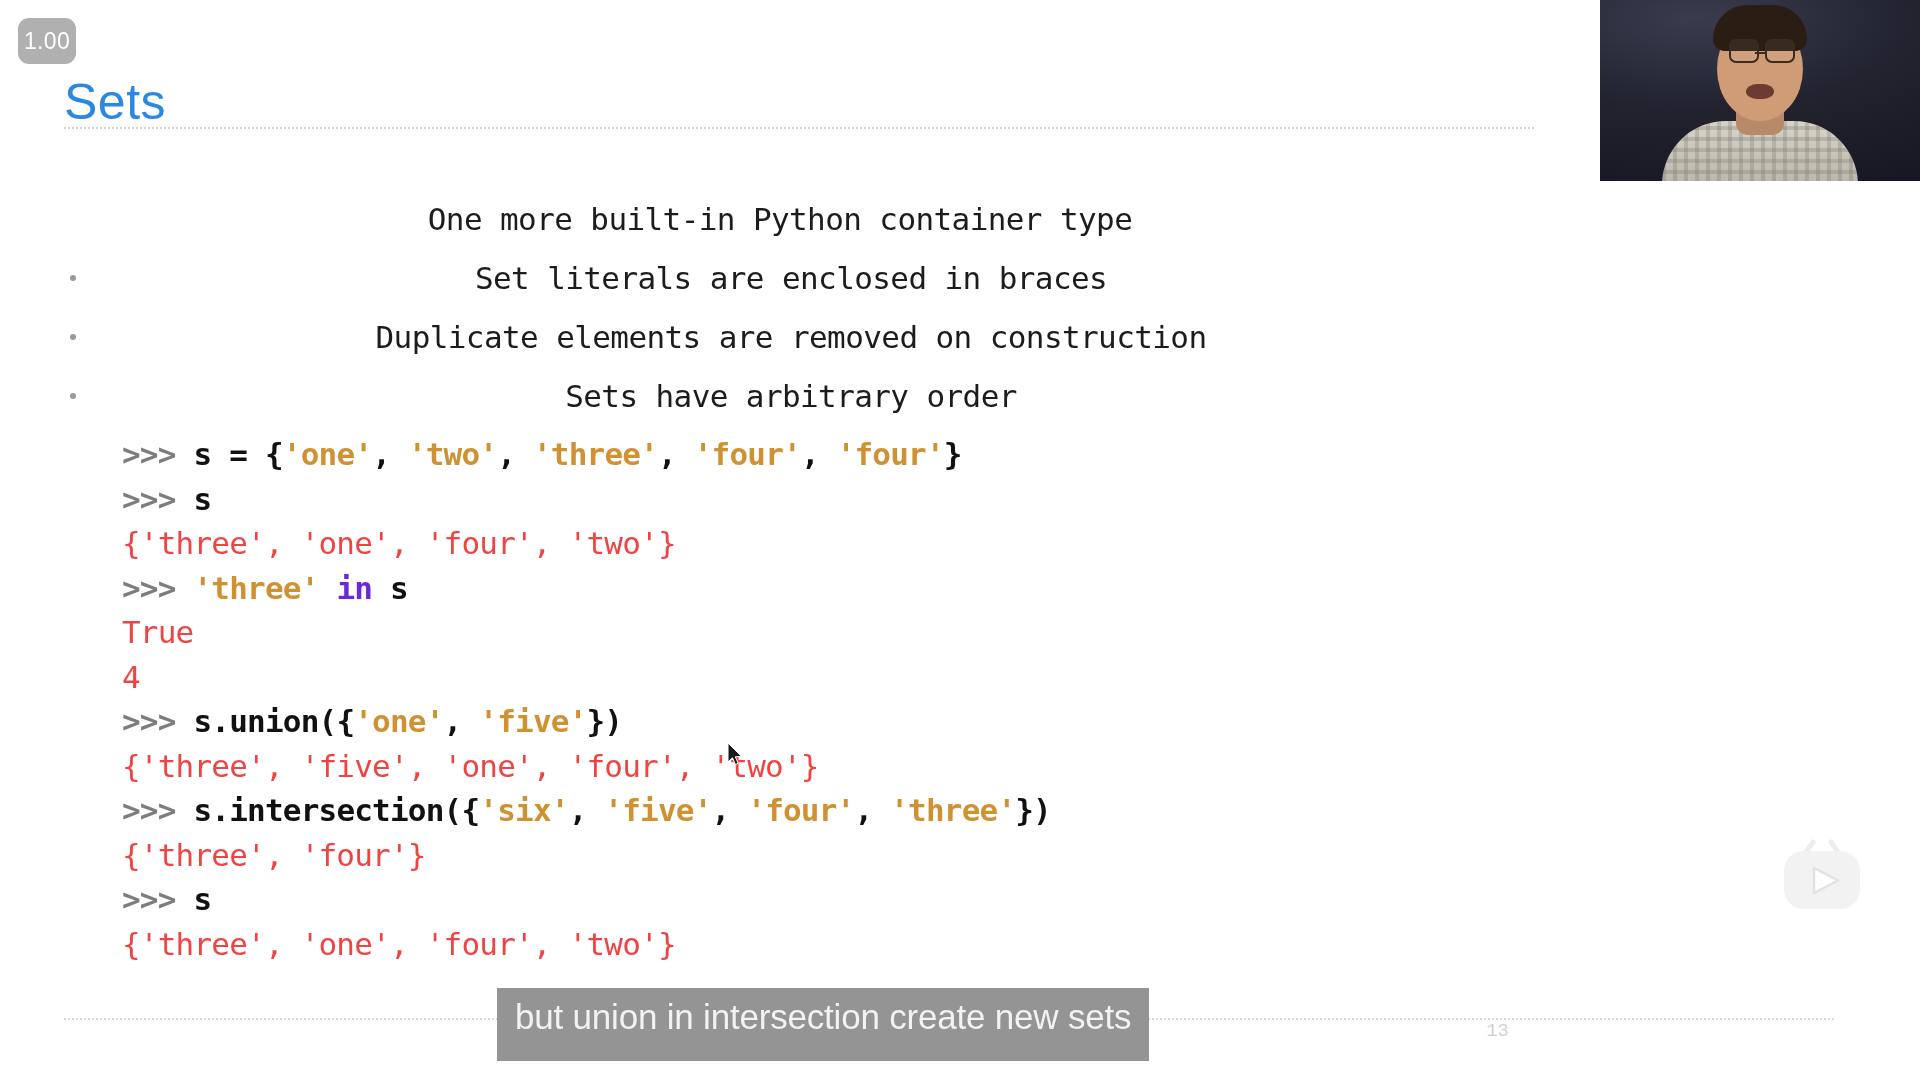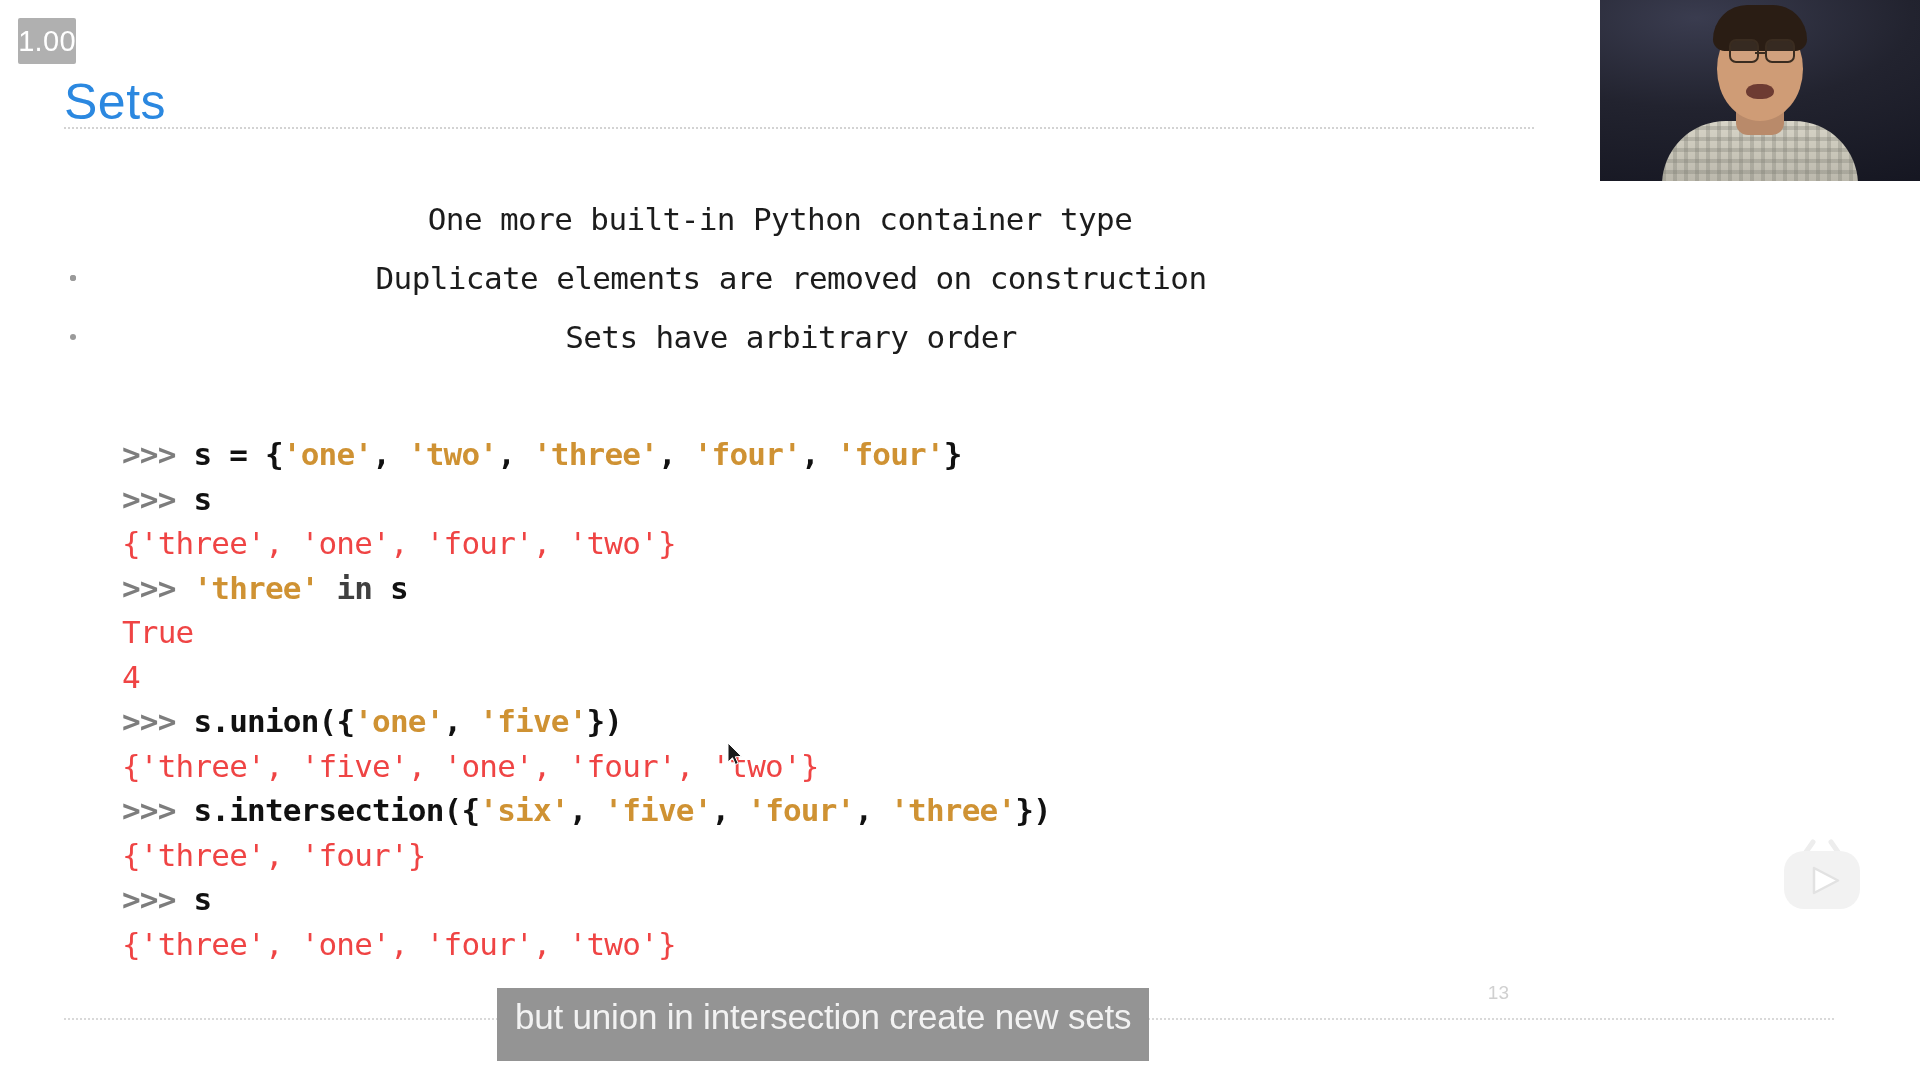--- a/index.html
+++ b/index.html
@@ -16,23 +16,23 @@
   }
 
   
   #rate-badge {
     position: absolute;
     left: 18px;
     top: 18px;
     width: 58px;
     height: 46px;
     background: #b0b0b0;
-    border-radius: 2px;
+    border-radius: 11px;
     color: #ffffff;
-    font-size: 29px;
+    font-size: 23px;
     display: flex;
     align-items: center;
     justify-content: center;
     letter-spacing: 0.3px;
     z-index: 40;
   }
 
   
   #slide {
     position: absolute;
@@ -68,24 +68,24 @@
     left: 64px;
     top: 1018px;
     width: 1770px;
     height: 0;
     border-top: 2px dotted #d9d9d9;
   }
 
   #page-number {
     position: absolute;
     right: 48px;
-    top: 982px;
+    top: 1020px;
     font-size: 19px;
     color: #d0d0d0;
-    font-family: Liberation Sans, sans-serif;
+    font-family: Liberation Mono, monospace;
   }
 
   
   #body-block {
     position: absolute;
     left: 70px;
     top: 190px;
     width: 1420px;
   }
 
@@ -122,21 +122,21 @@
     font-family: "DejaVu Sans Mono", monospace;
     font-size: 31px;
     line-height: 44.5px;
     white-space: pre;
     letter-spacing: -0.8px;
   }
   .tok-prompt  { color: #7d7d7d; font-weight: bold; }
   .tok-name    { color: #111111; font-weight: bold; }
   .tok-punct   { color: #111111; font-weight: bold; }
   .tok-str     { color: #cf9233; font-weight: bold; }
-  .tok-kw      { color: #404040; font-weight: bold; }
+  .tok-kw      { color: #6d28d9; font-weight: bold; }
   .tok-builtin { color: #9e9e9e; font-weight: normal; }
   .tok-out     { color: #ef4444; font-weight: normal; }
 
   
   #mouse-cursor {
     position: absolute;
     left: 727px;
     top: 742px;
     width: 18px;
     height: 26px;
@@ -273,21 +273,21 @@
 </head>
 <body>
 
 <div id="slide">
 
   <div id="slide-title">Sets</div>
   <div id="title-rule"></div>
 
   <div id="body-block">
       <div class="body-line"><span>One more built-in Python container type</span></div>
-      <div class="body-line bulleted"><span class="bullet-dot"></span></div>
+      <div class="body-line bulleted"><span class="bullet-dot"></span><span>Set literals are enclosed in braces</span></div>
       <div class="body-line bulleted"><span class="bullet-dot"></span><span>Duplicate elements are removed on construction</span></div>
       <div class="body-line bulleted"><span class="bullet-dot"></span><span>Sets have arbitrary order</span></div>
     </div>
 
   <div id="code-block">
       <div class="code-line"><span class="tok-prompt">&gt;&gt;&gt; </span><span class="tok-name">s</span><span class="tok-punct"> = {</span><span class="tok-str">'one'</span><span class="tok-punct">, </span><span class="tok-str">'two'</span><span class="tok-punct">, </span><span class="tok-str">'three'</span><span class="tok-punct">, </span><span class="tok-str">'four'</span><span class="tok-punct">, </span><span class="tok-str">'four'</span><span class="tok-punct">}</span></div>
       <div class="code-line"><span class="tok-prompt">&gt;&gt;&gt; </span><span class="tok-name">s</span></div>
       <div class="code-line"><span class="tok-out">{'three', 'one', 'four', 'two'}</span></div>
       <div class="code-line"><span class="tok-prompt">&gt;&gt;&gt; </span><span class="tok-str">'three'</span><span class="tok-punct"> </span><span class="tok-kw">in</span><span class="tok-punct"> </span><span class="tok-name">s</span></div>
       <div class="code-line"><span class="tok-out">True</span></div>

